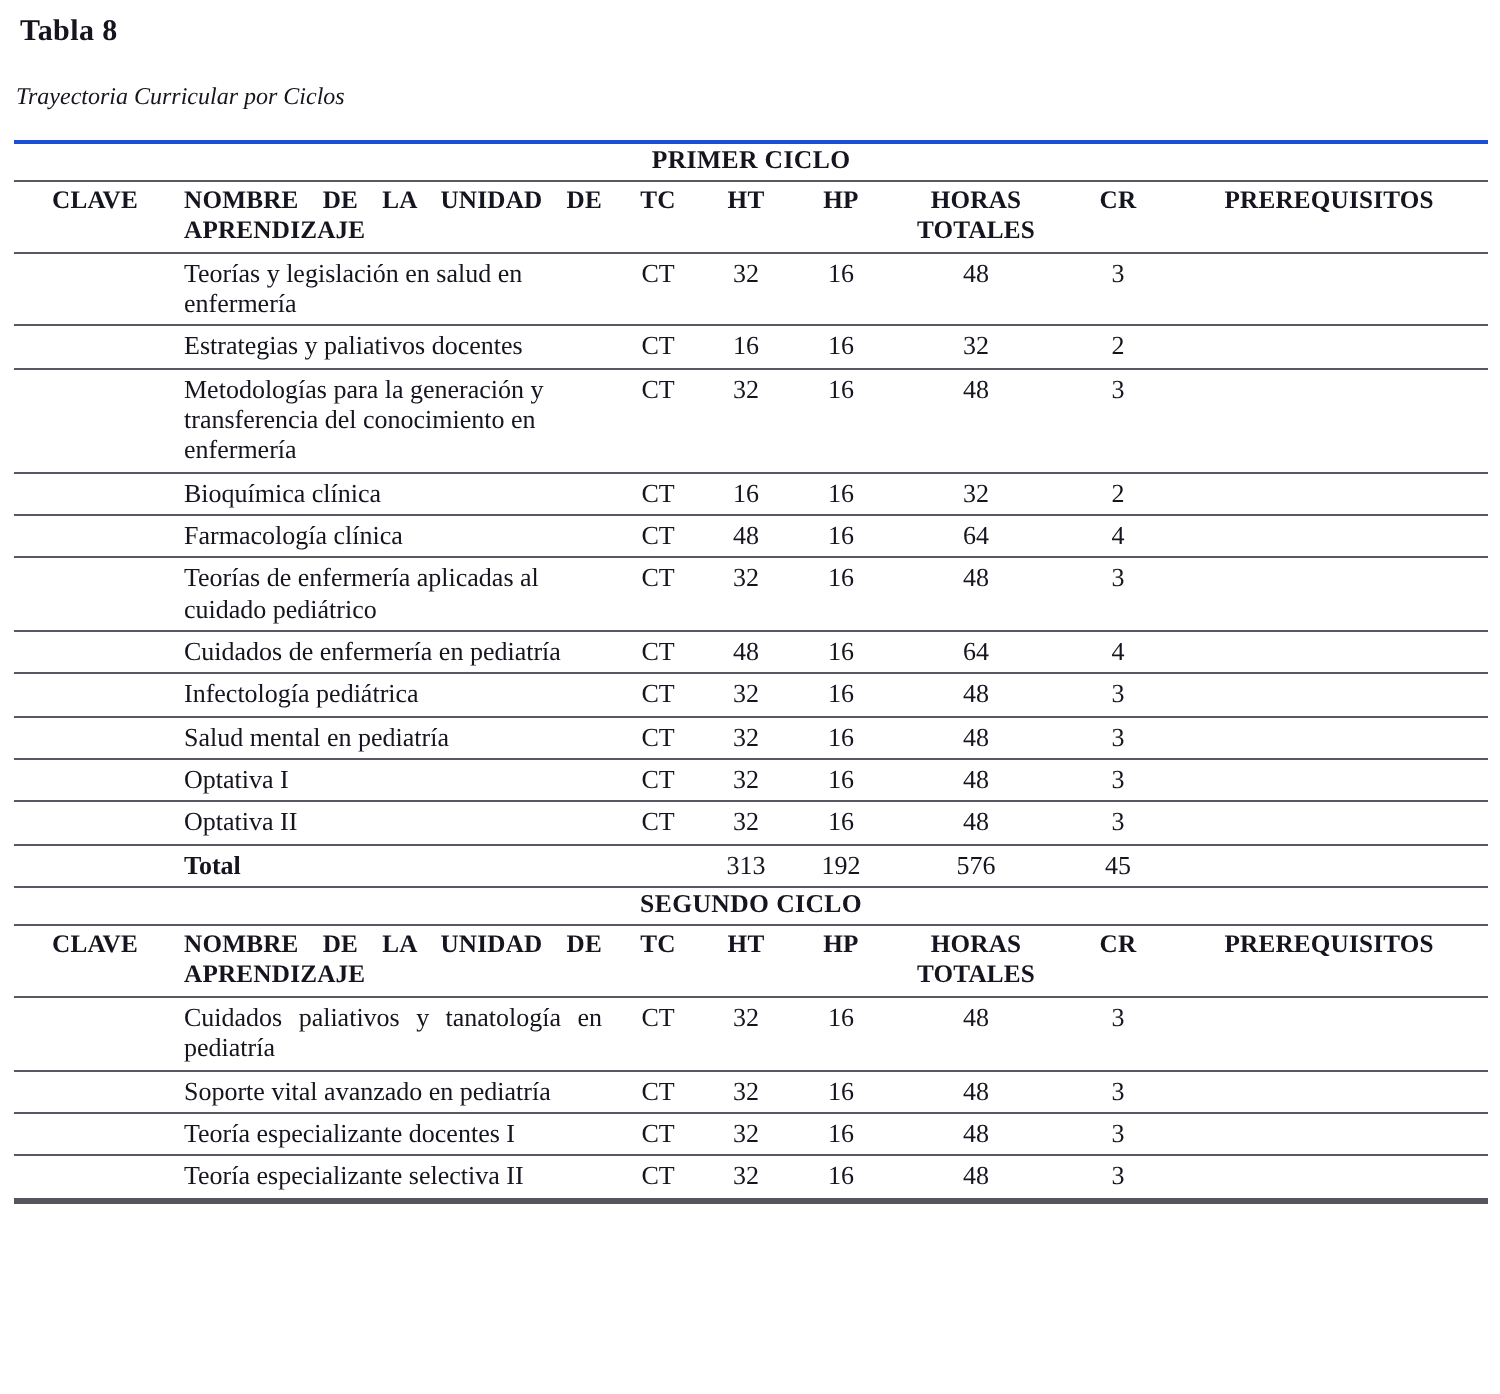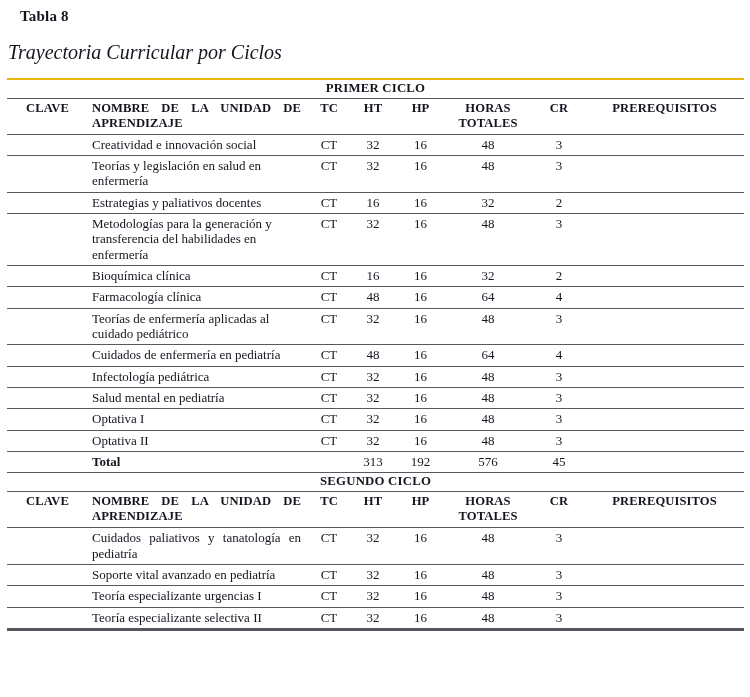--- a/index.html
+++ b/index.html
@@ -13,35 +13,35 @@
     overflow: hidden;
     font-family: "Liberation Serif", "DejaVu Serif", serif;
     color: #15151f;
   }
   .page {
     padding: 5px 6px 0 7px;
   }
   .doc-title {
     font-weight: bold;
     font-size: 15px;
-    margin: 3px 0 0 13px;
+    margin: 3px 0 0 3px;
     letter-spacing: 0.2px;
   }
   .doc-subtitle {
     font-style: italic;
-    font-size: 20px;
+    font-size: 12px;
     margin: 16px 0 0 1px;
   }
   table.curriculum {
     width: 737px;
     table-layout: fixed;
     border-collapse: collapse;
     margin-top: 14px;
     font-size: 13px;
-    border-top: 2px solid #eab308;
+    border-top: 2px solid #1d4ed8;
     border-bottom: 3px solid #55555e;
   }
   table.curriculum tr {
     border-top: 1.6px solid #585861;
   }
   table.curriculum tr:first-child {
     border-top: none;
   }
   td {
     padding: 2px 4px 3px 4px;
@@ -96,51 +96,41 @@
           <td class="c-nombre">NOMBRE DE LA UNIDAD DE APRENDIZAJE</td>
           <td class="c-num">TC</td>
           <td class="c-num">HT</td>
           <td class="c-num">HP</td>
           <td class="c-num">HORAS TOTALES</td>
           <td class="c-num">CR</td>
           <td class="c-num">PREREQUISITOS</td>
         </tr>
         <tr>
           <td class="c-clave"></td>
-          <td class="c-nombre">Creatividad e innovación social</td>
-          <td class="c-num">CT</td>
-          <td class="c-num">32</td>
-          <td class="c-num">16</td>
-          <td class="c-num">48</td>
-          <td class="c-num">3</td>
-          <td class="c-num"></td>
-        </tr>
-        <tr>
-          <td class="c-clave"></td>
           <td class="c-nombre">Teorías y legislación en salud en enfermería</td>
           <td class="c-num">CT</td>
           <td class="c-num">32</td>
           <td class="c-num">16</td>
           <td class="c-num">48</td>
           <td class="c-num">3</td>
           <td class="c-num"></td>
         </tr>
         <tr>
           <td class="c-clave"></td>
           <td class="c-nombre">Estrategias y paliativos docentes</td>
           <td class="c-num">CT</td>
           <td class="c-num">16</td>
           <td class="c-num">16</td>
           <td class="c-num">32</td>
           <td class="c-num">2</td>
           <td class="c-num"></td>
         </tr>
         <tr>
           <td class="c-clave"></td>
-          <td class="c-nombre">Metodologías para la generación y transferencia del habilidades en enfermería</td>
+          <td class="c-nombre">Metodologías para la generación y transferencia del conocimiento en enfermería</td>
           <td class="c-num">CT</td>
           <td class="c-num">32</td>
           <td class="c-num">16</td>
           <td class="c-num">48</td>
           <td class="c-num">3</td>
           <td class="c-num"></td>
         </tr>
         <tr>
           <td class="c-clave"></td>
           <td class="c-nombre">Bioquímica clínica</td>
@@ -259,21 +249,21 @@
           <td class="c-nombre justify">Soporte vital avanzado en pediatría</td>
           <td class="c-num">CT</td>
           <td class="c-num">32</td>
           <td class="c-num">16</td>
           <td class="c-num">48</td>
           <td class="c-num">3</td>
           <td class="c-num"></td>
         </tr>
         <tr>
           <td class="c-clave"></td>
-          <td class="c-nombre">Teoría especializante urgencias I</td>
+          <td class="c-nombre">Teoría especializante docentes I</td>
           <td class="c-num">CT</td>
           <td class="c-num">32</td>
           <td class="c-num">16</td>
           <td class="c-num">48</td>
           <td class="c-num">3</td>
           <td class="c-num"></td>
         </tr>
         <tr>
           <td class="c-clave"></td>
           <td class="c-nombre">Teoría especializante selectiva II</td>

